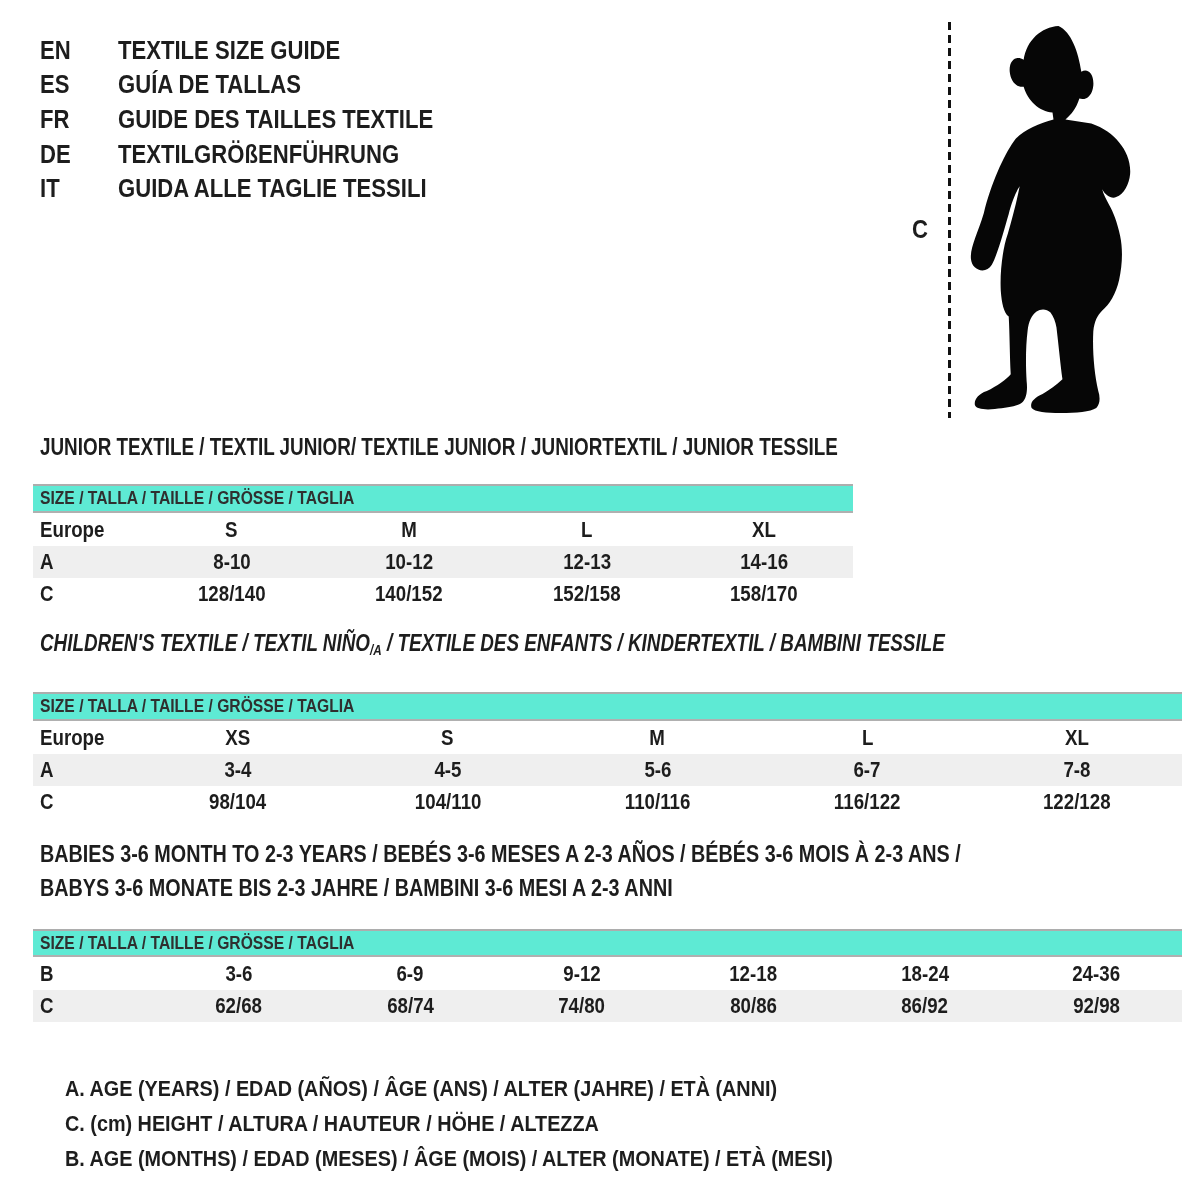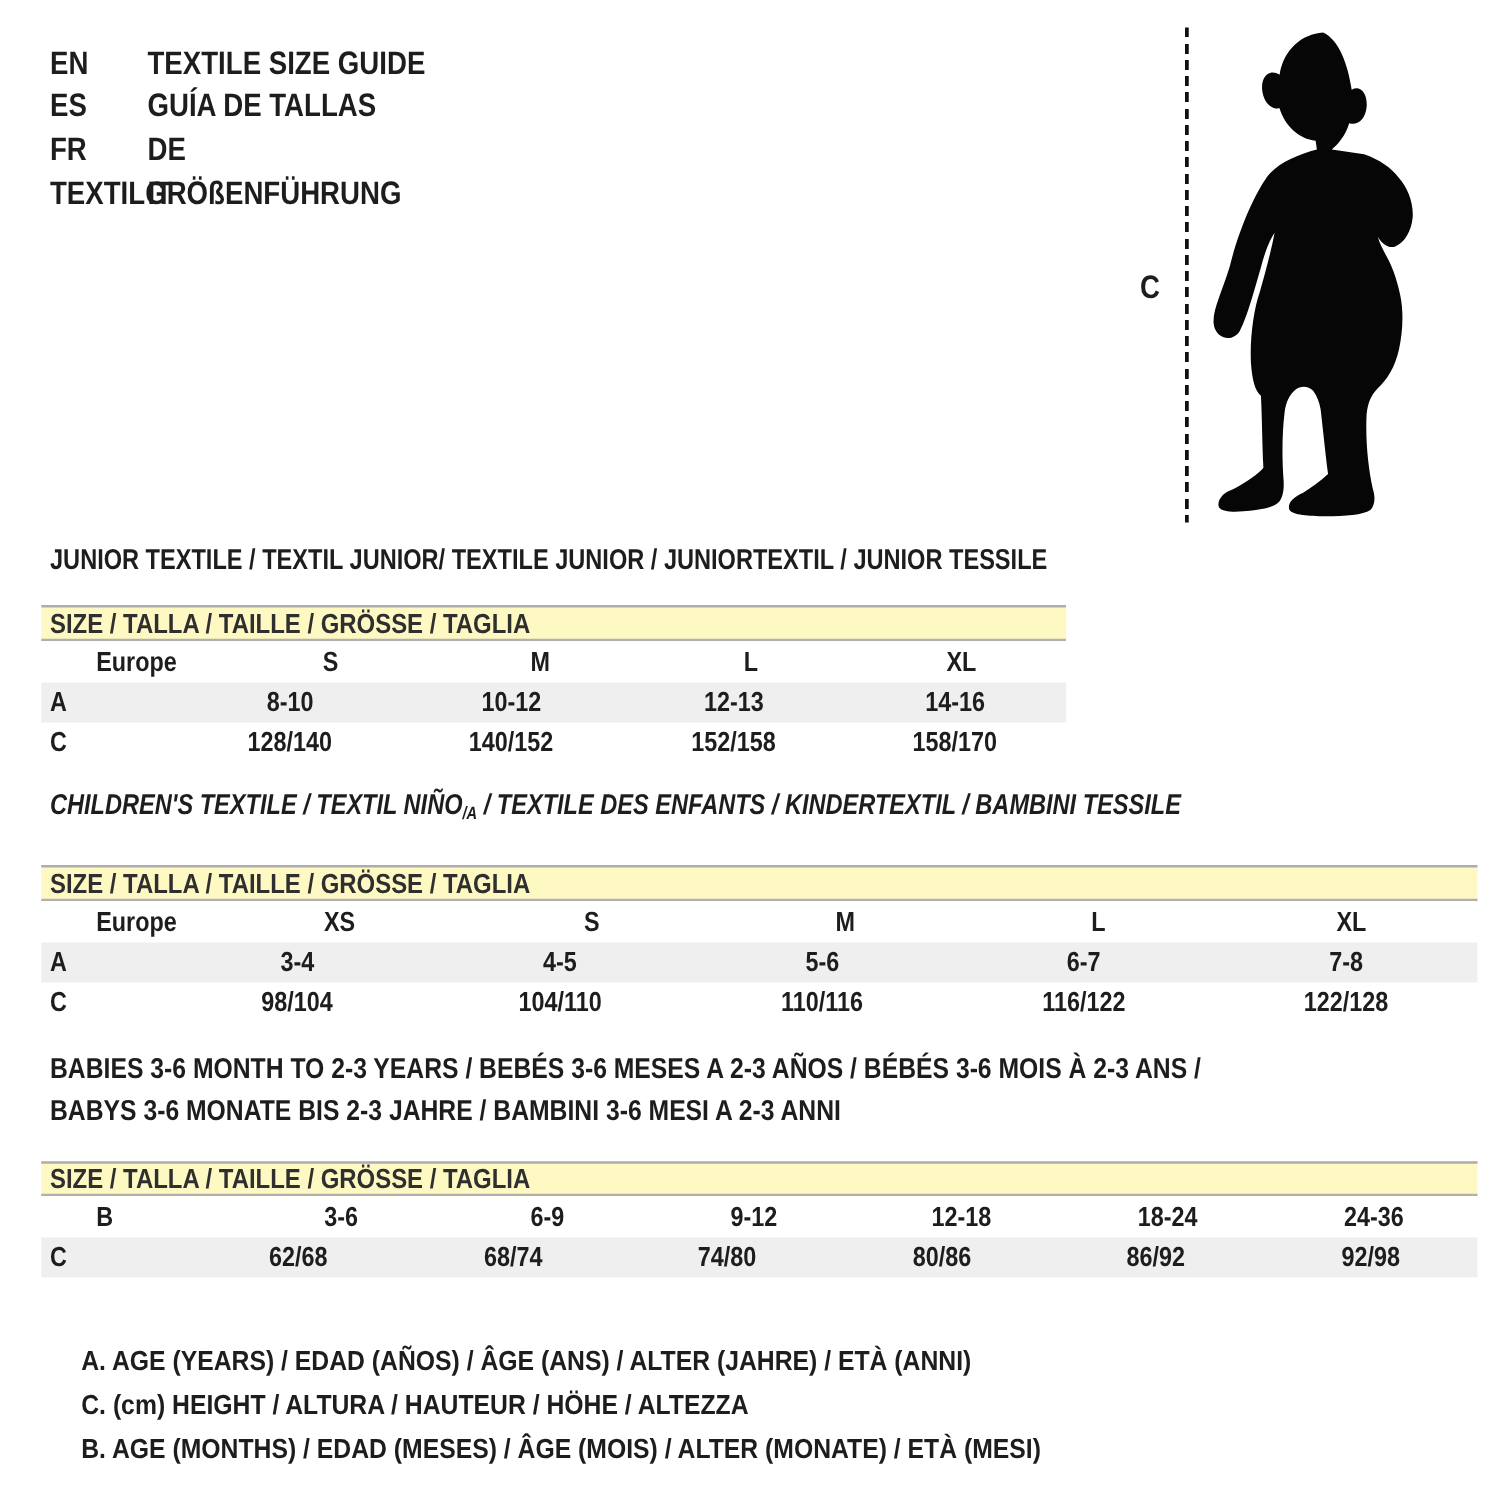--- a/index.html
+++ b/index.html
@@ -57,37 +57,37 @@
   .sec-title {
     font-size: 23px;
     line-height: 23px;
   }
   .sec-title .cnd { transform: scaleX(0.82); }
 
   
   .tbl { position: absolute; }
   .size-head {
     height: 29px;
-    background: #fef9c3;
+    background: #5eead4;
     box-shadow: inset 0 2px 0 #adadad, inset 0 -2px 0 #b0b0b0;
     display: flex;
     align-items: center;
     padding-left: 7px;
     box-sizing: border-box;
-    font-size: 22px;
+    font-size: 18px;
     color: #2f2f2f;
   }
   .size-head .cnd { transform: scaleX(0.87); }
   .trow {
     display: grid;
     align-items: center;
     height: 32px;
     font-size: 22px;
   }
-  .trow.first { height: 33px; margin-left: 37px; }
+  .trow.first { height: 33px; }
   .trow.shade { background: #efefef; }
   .cell-label {
     padding-left: 7px;
   }
   .cell-val {
     display: flex;
     justify-content: center;
     align-items: center;
   }
   #t1 { left: 33px; top: 484px; width: 820px; }
@@ -120,23 +120,25 @@
 <body>
 
 <div id="canvas">
 
   <div id="langs" class="abs">
     <div><span class="cnd">EN</span></div>
     <div><span class="cnd">TEXTILE SIZE GUIDE</span></div>
     <div><span class="cnd">ES</span></div>
     <div><span class="cnd">GUÍA DE TALLAS</span></div>
     <div><span class="cnd">FR</span></div>
+    <div><span class="cnd">GUIDE DES TAILLES TEXTILE</span></div>
     <div><span class="cnd">DE</span></div>
     <div><span class="cnd">TEXTILGRÖßENFÜHRUNG</span></div>
     <div><span class="cnd">IT</span></div>
+    <div><span class="cnd">GUIDA ALLE TAGLIE TESSILI</span></div>
   </div>
 
   <div id="dashline" class="abs"></div>
   <div id="fig-c-label" class="abs"><span class="cnd">C</span></div>
   <svg id="baby-svg" class="abs" width="178" height="390" viewBox="0 0 175 392" aria-hidden="true">
     <path fill="#060606" d="
       M 93 2
       C 76 3 61 16 58 36
       C 51 31 43 36 44 48
       C 45 58 51 64 58 63

